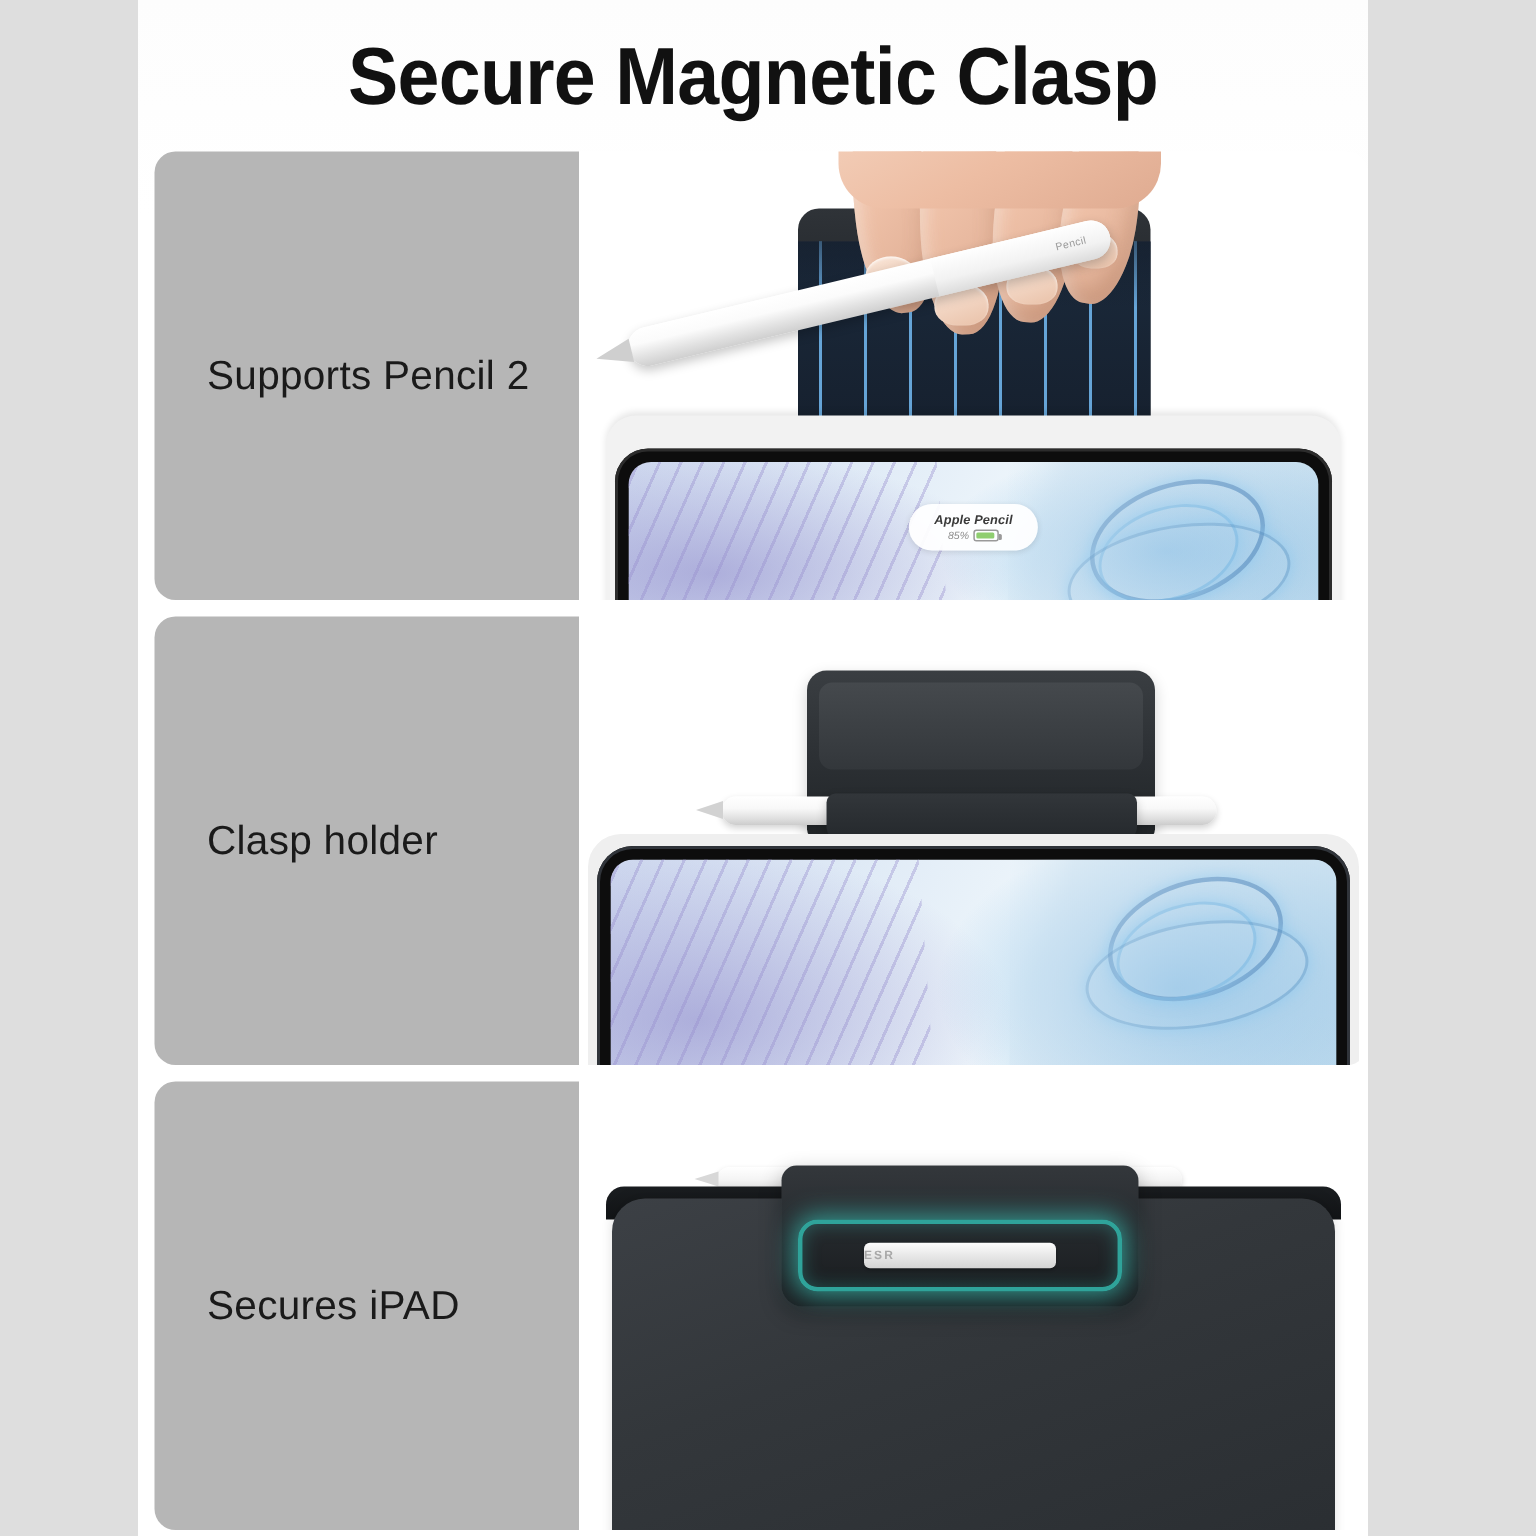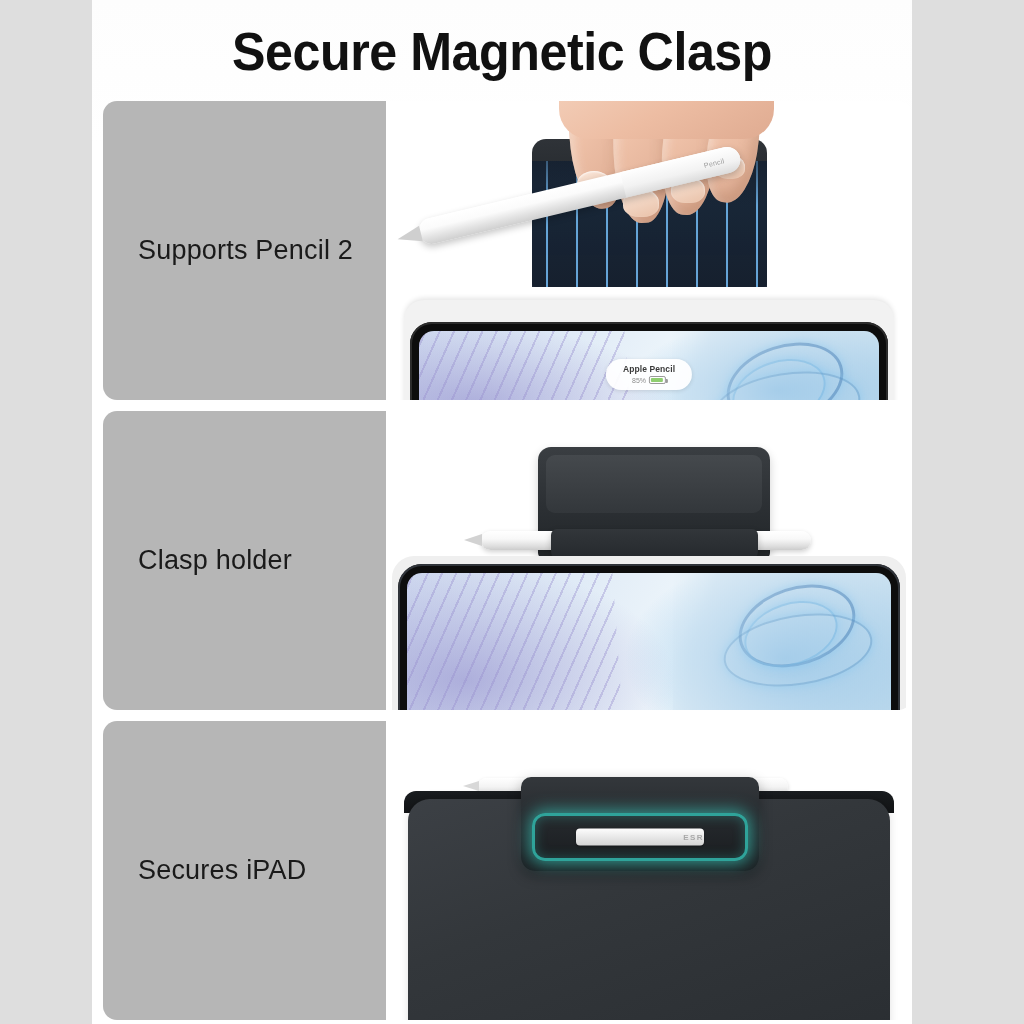--- a/index.html
+++ b/index.html
@@ -121,23 +121,24 @@
     border-radius:0 13px 13px 0;
     background:linear-gradient(180deg,#ffffff 0%,#f2f2f2 60%,#dcdcdc 100%);
   }
   .p1-brand {
     position:absolute; right:16px; top:50%; transform:translateY(-50%);
     font-size:7px; color:#9a9a9a; letter-spacing:.3px; white-space:nowrap;
   }
 
   
   .p1-ipad {
-    position:absolute; left:18px; top:199px; width:490px; height:130px;
+    position:absolute; left:18px; top:176px; width:490px; height:130px;
     background:#f2f2f2; border-radius:20px 20px 0 0;
     box-shadow:0 -2px 5px rgba(0,0,0,.10);
+    font-style:italic;
   }
   .p1-ipad-body {
     position:absolute; left:6px; top:22px; width:478px; height:108px;
     background:#0d0d0d; border-radius:22px 22px 0 0;
     box-shadow:inset 0 0 0 2px #2c2c2c;
   }
   .screen {
     position:absolute; left:9px; top:9px; right:9px; bottom:0;
     border-radius:15px 15px 0 0; overflow:hidden;
     background:
@@ -258,21 +259,21 @@
     border-radius:13px;
     border:3px solid #2fa39a;
     background:linear-gradient(180deg,#262a2e,#1b1e21);
     box-shadow:0 0 16px 3px rgba(55,190,178,.72),
                inset 0 0 12px rgba(55,190,178,.35);
   }
   .p3-badge {
     position:absolute; left:50%; top:50%; transform:translate(-50%,-50%);
     width:128px; height:17px; border-radius:4px;
     background:linear-gradient(180deg,#fdfdfd 0%,#e6e6e6 55%,#d4d4d4 100%);
-    display:flex; align-items:center; justify-content:flex-end;
+    display:flex; align-items:center; justify-content:flex-start;
     box-shadow:0 1px 2px rgba(0,0,0,.25);
   }
   .p3-badge span { font-size:8px; color:#a8a8a8; letter-spacing:1.4px; font-weight:600; }
 </style>
 </head>
 <body>
 
 <div id="stage">
 
   <div class="card"></div>

